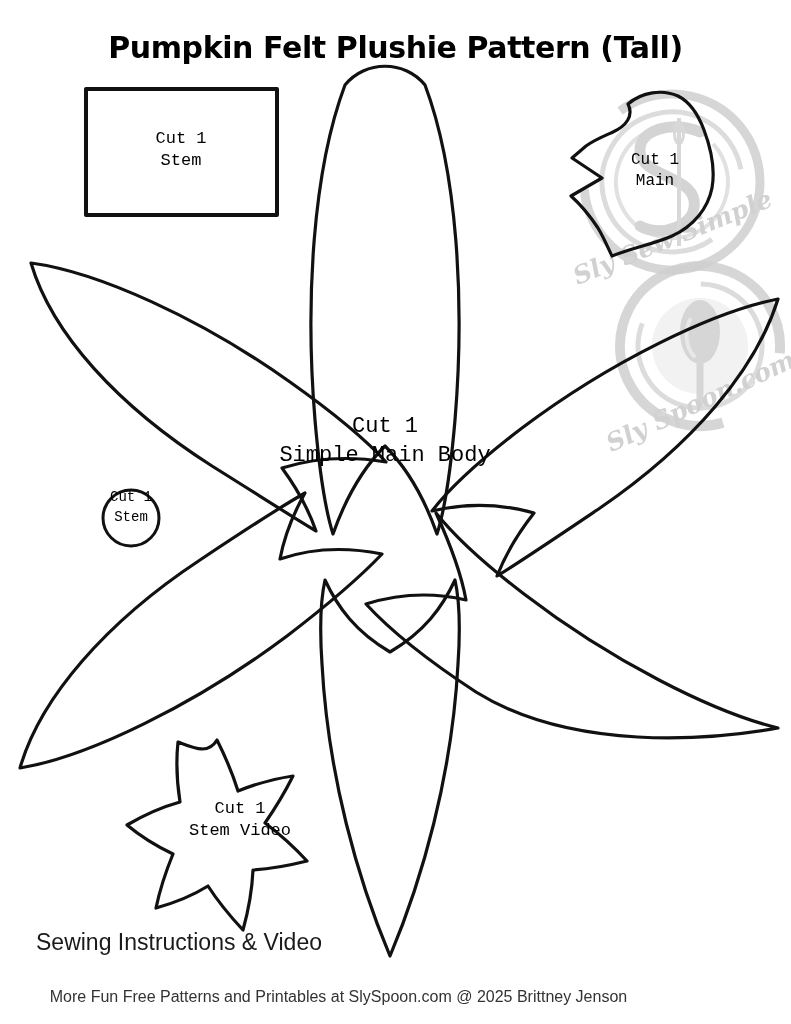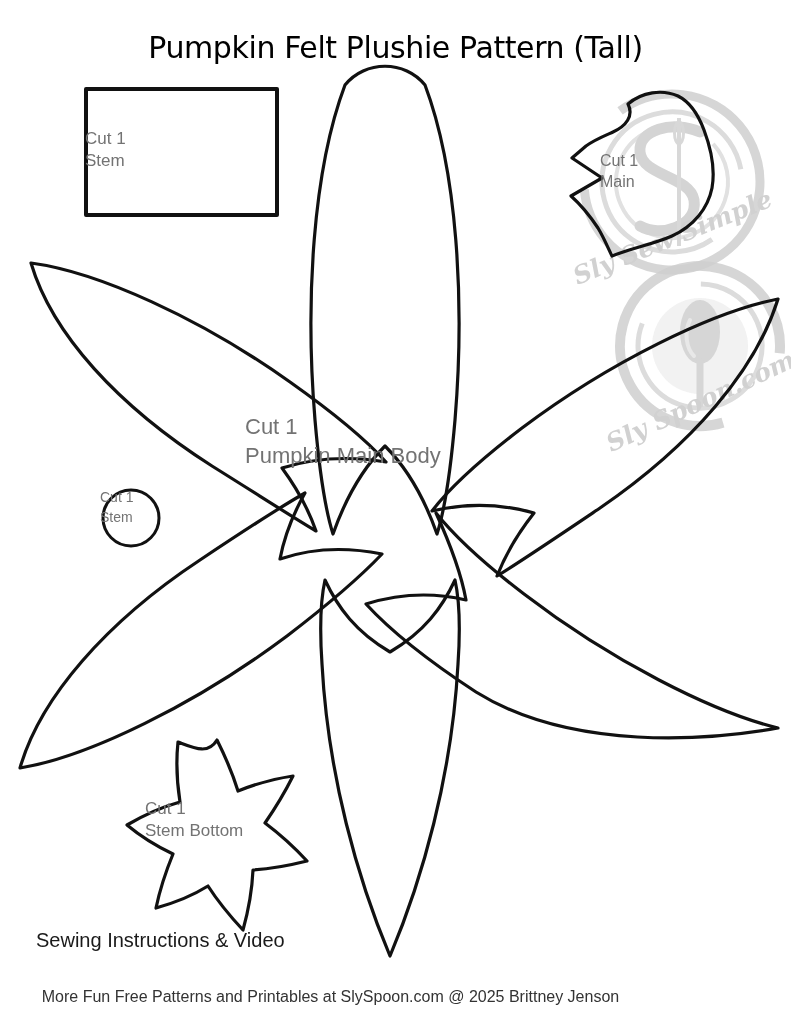--- a/index.html
+++ b/index.html
@@ -28,51 +28,51 @@
     width: 791px;
     height: 1024px;
   }
   .page-title {
     position: absolute;
     left: 0;
     top: 30px;
     width: 791px;
     text-align: center;
     font-family: "DejaVu Sans", sans-serif;
-    font-weight: normal;
+    font-weight: bold;
     font-size: 30px;
     letter-spacing: -0.4px;
     color: #000000;
     white-space: nowrap;
   }
   .piece-label {
     position: absolute;
-    text-align: left;
-    color: #737373;
-    font-family: Liberation Sans, sans-serif;
+    text-align: center;
+    color: #000000;
+    font-family: Liberation Mono, monospace;
     line-height: 1.32;
     white-space: nowrap;
     pointer-events: none;
   }
   .lbl-stem-rect { left: 85px; top: 128px; width: 192px; font-size: 17px; }
   .lbl-leaf      { left: 600px; top: 150px; width: 110px; font-size: 16px; }
   .lbl-main      { left: 245px; top: 412px; width: 280px; font-size: 22px; }
   .lbl-stem-circle { left: 100px; top: 487px; width: 62px; font-size: 14px; line-height: 1.45; }
   .lbl-stem-bottom { left: 145px; top: 798px; width: 190px; font-size: 17px; }
   .footer-block {
     position: absolute;
     left: 36px;
     top: 925px;
-    font-size: 20px;
+    font-size: 23px;
     line-height: 1.55;
     color: #1a1a1a;
   }
   .footer-credit {
     position: absolute;
-    left: 4px;
+    left: 12px;
     top: 988px;
     width: 653px;
     text-align: center;
     font-size: 16px;
     color: #333333;
     white-space: nowrap;
   }
   .wm-text { fill: #c9c9c9; }
 </style>
 </head>
@@ -205,31 +205,31 @@
     <div>Stem</div>
   </div>
 
   <div class="piece-label lbl-leaf">
     <div>Cut 1</div>
     <div>Main</div>
   </div>
 
   <div class="piece-label lbl-main">
     <div>Cut 1</div>
-    <div>Pumpkin Main Body</div>
+    <div>Simple Main Body</div>
   </div>
 
   <div class="piece-label lbl-stem-circle">
     <div>Cut 1</div>
     <div>Stem</div>
   </div>
 
   <div class="piece-label lbl-stem-bottom">
     <div>Cut 1</div>
-    <div>Stem Bottom</div>
+    <div>Stem Video</div>
   </div>
 
   <div class="footer-block">
     <div>Sewing Instructions &amp; Video</div>
   </div>
 
   <div class="footer-credit">More Fun Free Patterns and Printables at SlySpoon.com @ 2025 Brittney Jenson</div>
 
 </div>
 

